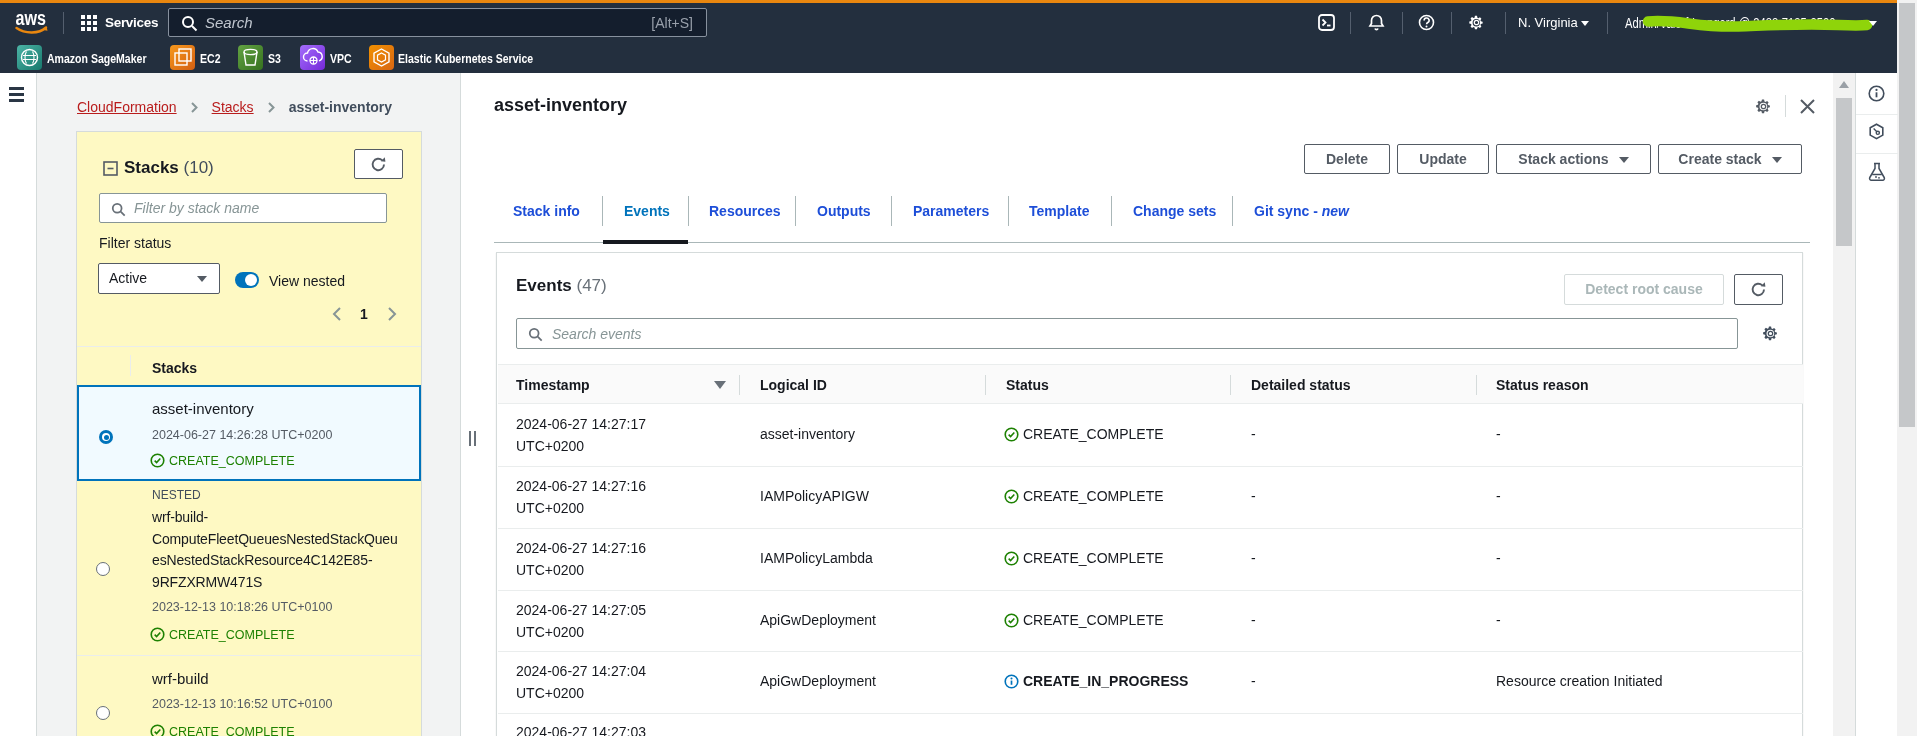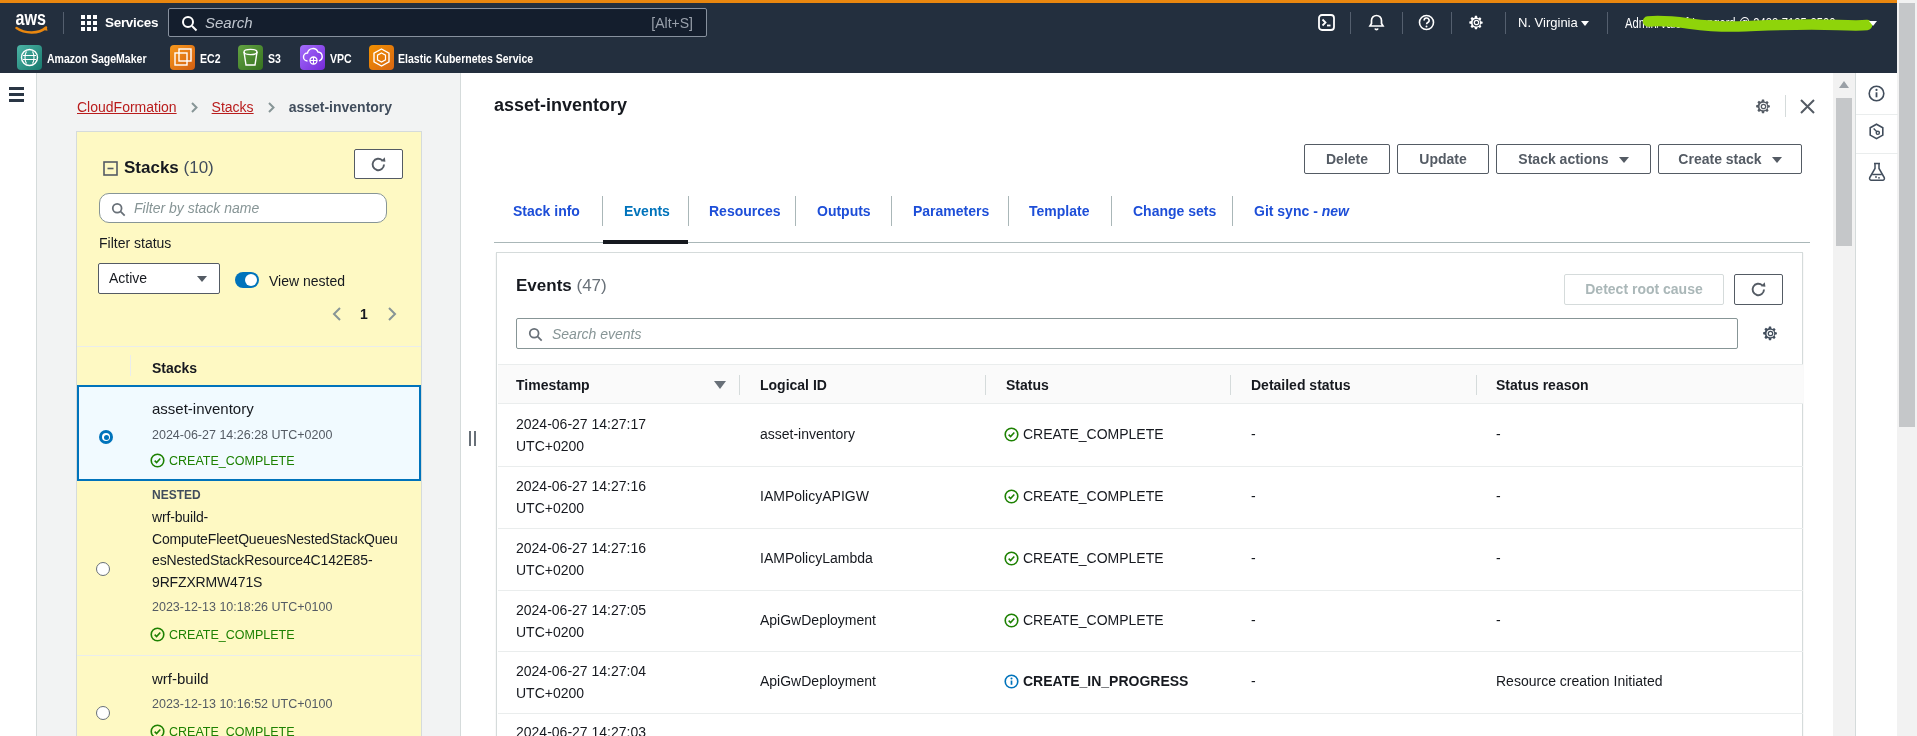--- a/index.html
+++ b/index.html
@@ -30,21 +30,21 @@
 #burger div { position:absolute; left:9px; width:15px; height:2.5px; background:#2a3645; }
 #crumbs { position:absolute; left:77px; top:99px; font-size:14px; white-space:nowrap; }
 #crumbs a { color:#b91c1c; text-decoration:underline; }
 #crumbs .sep { display:inline-block; margin:0 14px; vertical-align:-1px; }
 #crumbs .cur { color:#414d5c; font-weight:bold; }
 #panel { position:absolute; left:76px; top:131px; width:346px; height:605px; background:#fef9c3; border:1px solid #d5dbdb; border-bottom:none; }
 #panel h2 { position:absolute; left:47px; top:26px; font-size:17px; font-weight:bold; color:#16191f; }
 #panel h2 span { font-weight:normal; color:#414d5c; }
 .btn { border:1px solid #545b64; border-radius:2px; background:#fff; color:#545b64; font-weight:bold; font-size:14px; font-family:"Liberation Sans",sans-serif; }
 #refresh1 { position:absolute; left:277px; top:17px; width:49px; height:30px; }
-#filterbox { position:absolute; left:22px; top:61px; width:288px; height:30px; border:1px solid #879596; border-radius:10px; background:#fff;padding-left:12px; }
+#filterbox { position:absolute; left:22px; top:61px; width:288px; height:30px; border:1px solid #879596; border-radius:2px; background:#fff;padding-left:12px; }
 #filterbox .ph { position:absolute; left:34px; top:6px; font-style:italic; font-size:14px; color:#879596; }
 #fstatus { position:absolute; left:22px; top:103px; font-size:14px; color:#16191f; }
 #activesel { position:absolute; left:21px; top:131px; width:122px; height:31px; border:1px solid #545b64; border-radius:2px; background:#fff; }
 #activesel span { position:absolute; left:10px; top:6px; font-size:14px; color:#16191f; }
 #toggle { position:absolute; left:158px; top:140px; width:24px; height:16px; background:#0073bb; border-radius:8px; }
 #toggle div { position:absolute; right:2px; top:2px; width:12px; height:12px; border-radius:50%; background:#fff; }
 #viewnested { position:absolute; left:192px; top:141px; font-size:14px; }
 #pager { position:absolute; left:0; top:172px; width:326px; height:30px; }
 #stackshdr { position:absolute; left:75px; top:228px; font-size:14px; font-weight:bold; color:#16191f; }
 .hr1 { position:absolute; left:0; width:344px; border-top:1px solid #eaeded; }
@@ -266,21 +266,21 @@
     <div class="abs srow-title" style="left:73px;top:13px">asset-inventory</div>
     <div class="abs srow-date" style="left:73px;top:41px">2024-06-27 14:26:28 UTC+0200</div>
     <div class="abs status st-g" style="left:71px;top:66px"><svg width="15" height="15" viewBox="0 0 16 16">
           <circle cx="8" cy="8" r="6.7" fill="none" stroke="#1d8102" stroke-width="1.7"></circle>
           <path d="M5 8.2 l2 2 l4-4.4" fill="none" stroke="#1d8102" stroke-width="1.7"></path>
         </svg>CREATE_COMPLETE</div>
   </div>
 
   <div class="abs" style="left:0;top:349px;width:344px;height:175px;border-bottom:1px solid #eaeded">
     <div class="radio off" style="left:19px;top:81px"></div>
-    <div class="abs" style="left:75px;top:7px;font-size:12px;font-weight:bold;color:#414d5c">NESTED</div>
+    <div class="abs" style="left:75px;top:7px;font-size:12px;font-weight:normal;color:#414d5c">NESTED</div>
     <div class="abs srow-title" style="left:75px;top:26px;line-height:21.5px;font-size:14px;letter-spacing:-0.15px">wrf-build-<br>ComputeFleetQueuesNestedStackQueu<br>esNestedStackResource4C142E85-<br>9RFZXRMW471S</div>
     <div class="abs srow-date" style="left:75px;top:119px">2023-12-13 10:18:26 UTC+0100</div>
     <div class="abs status st-g" style="left:73px;top:146px"><svg width="15" height="15" viewBox="0 0 16 16">
           <circle cx="8" cy="8" r="6.7" fill="none" stroke="#1d8102" stroke-width="1.7"></circle>
           <path d="M5 8.2 l2 2 l4-4.4" fill="none" stroke="#1d8102" stroke-width="1.7"></path>
         </svg>CREATE_COMPLETE</div>
   </div>
 
   <div class="abs" style="left:0;top:524px;width:344px;height:112px">
     <div class="radio off" style="left:19px;top:50px"></div>

